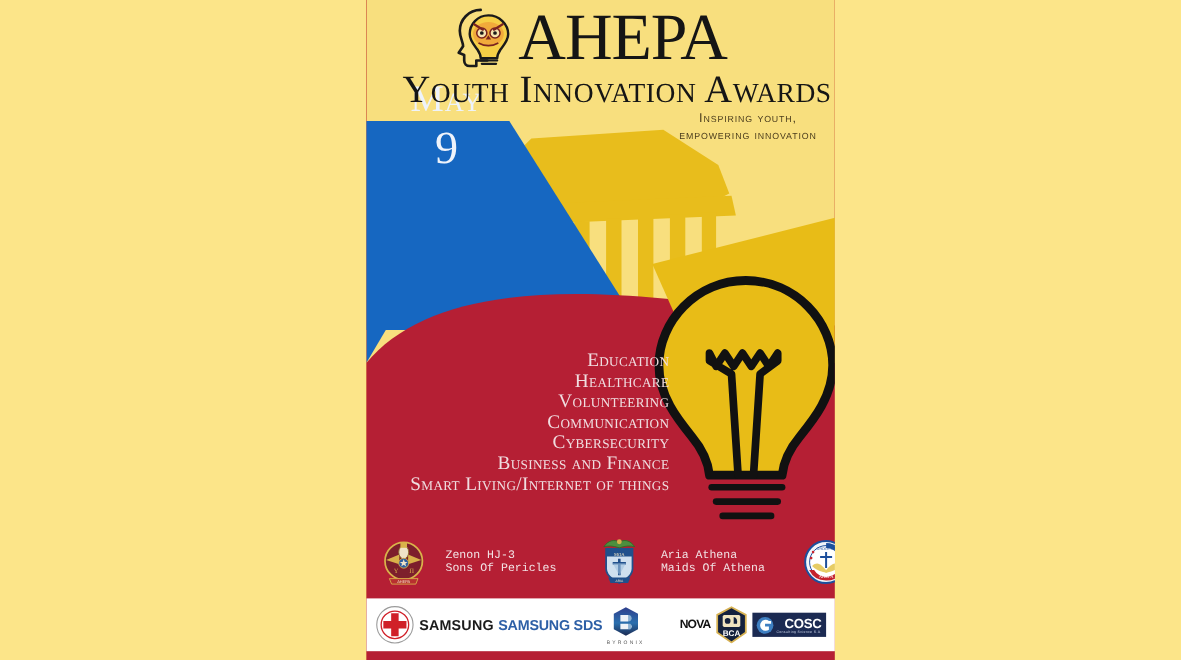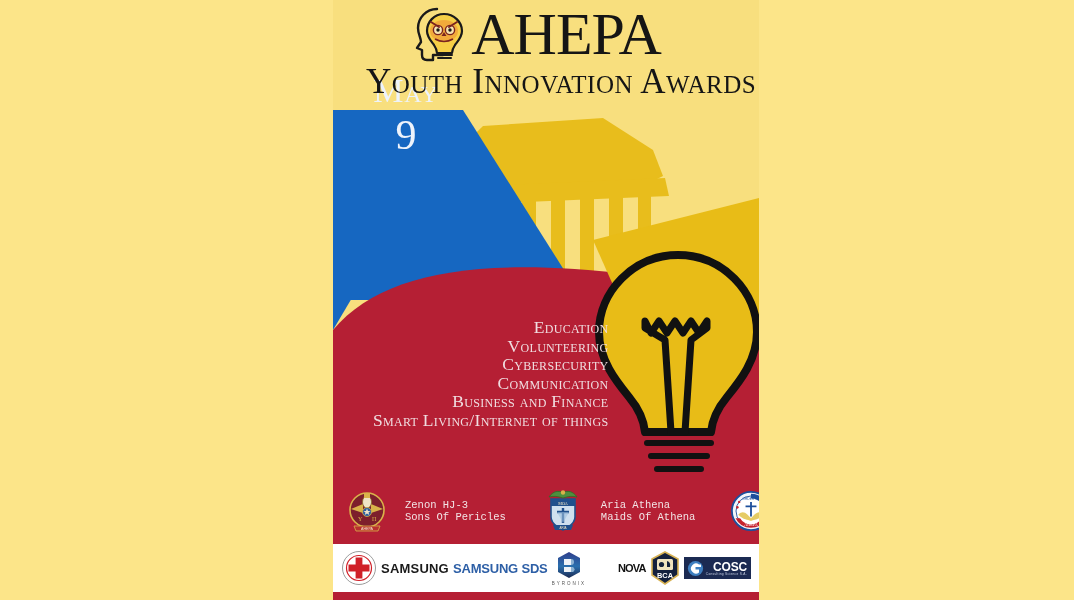--- a/index.html
+++ b/index.html
@@ -237,23 +237,24 @@
       </g>
     </svg>
 
     <div id="date-block">
       <div id="date-month">May</div>
       <div id="date-day">9</div>
     </div>
 
     <ul id="category-list">
       <li>Education</li>
+      <li>Healthcare</li>
       <li>Volunteering</li>
+      <li>Communication</li>
       <li>Cybersecurity</li>
-      <li>Communication</li>
       <li>Business and Finance</li>
       <li>Smart Living/Internet of things</li>
     </ul>
 
     <div id="orgs-row">
 
       <div class="org" style="margin-left:14px;">
         <svg class="org-badge" viewBox="0 0 40 44">
           <circle cx="20" cy="21" r="17" fill="#7d1f2c" stroke="#d9b24a" stroke-width="1.6"></circle>
           <path d="M4 20 L16 15 L16 24 Z" fill="#d9b24a"></path>
@@ -388,14 +389,18 @@
         <circle cx="37" cy="25" r="1.7" fill="#1a1a1a"></circle>
         <path d="M31 27 L28.5 31 L33.5 31 Z" fill="#7a2420"></path>
         <path d="M18 17 L26 22 M44 17 L36 22" stroke="#7a2420" stroke-width="2" stroke-linecap="round"></path>
         <path d="M22 34 q9 5 18 0" fill="none" stroke="#7a2420" stroke-width="1.6"></path>
       </svg>
       <span id="title-ahepa">AHEPA</span>
     </div>
     <div id="title-sub">Youth Innovation Awards</div>
   </div>
 
+  <div id="tagline">
+    <div>Inspiring youth,</div>
+    <div>empowering innovation</div>
+  </div>
 
 </div>
 
 </body></html>

